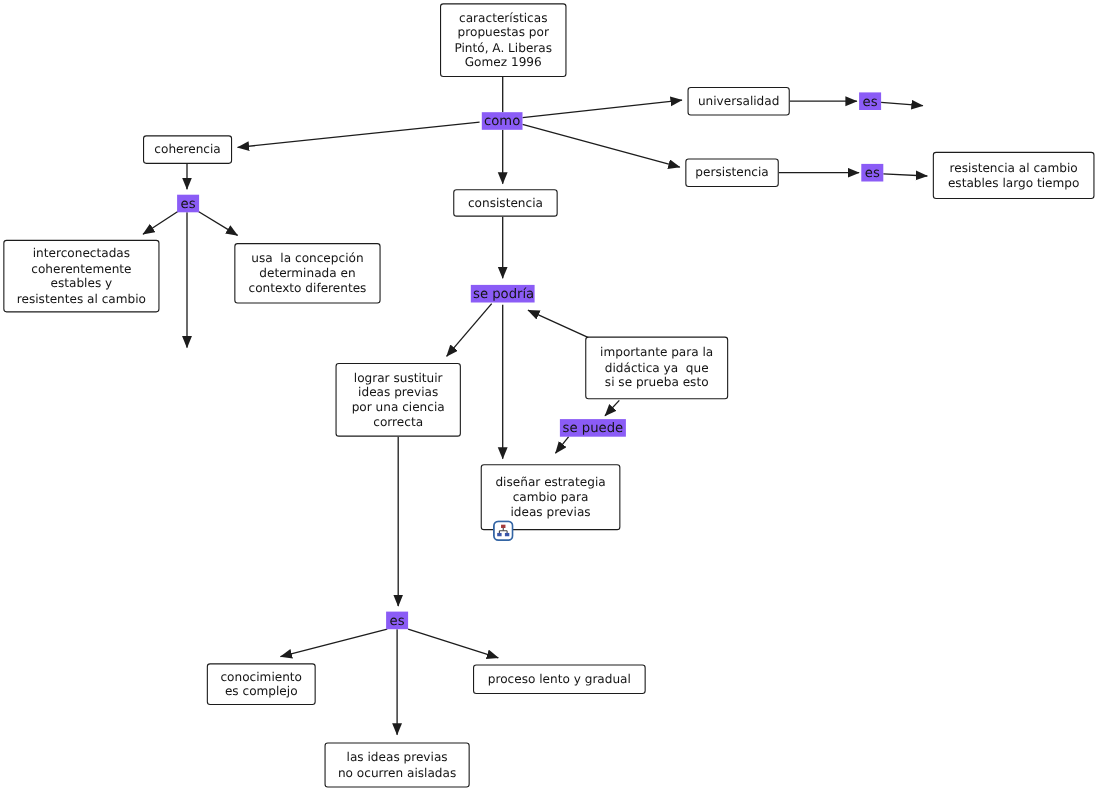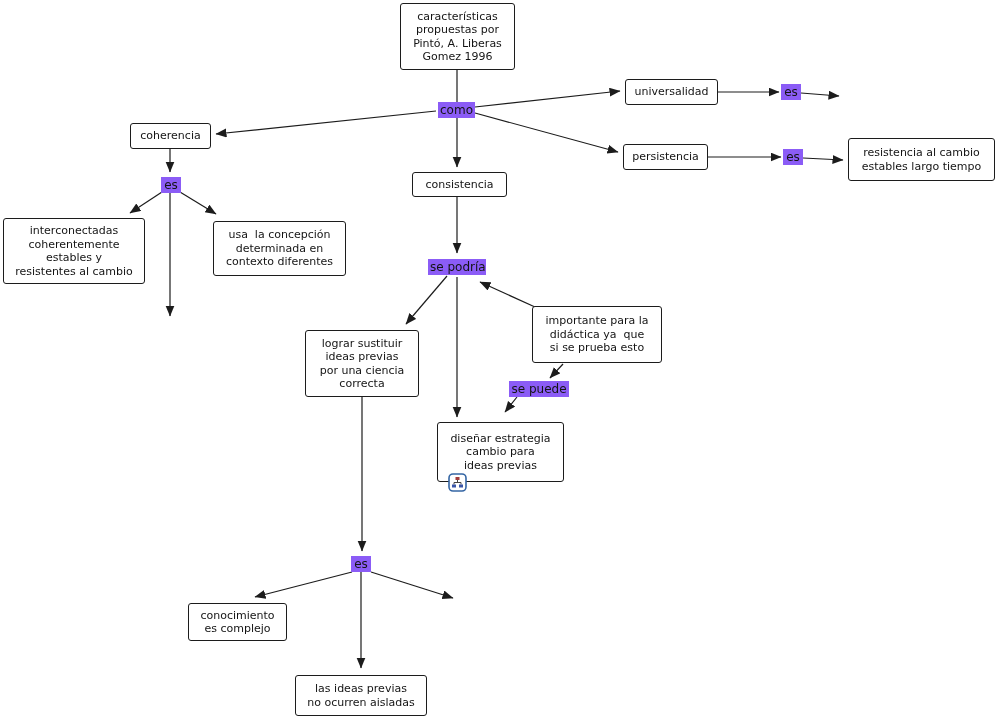--- a/index.html
+++ b/index.html
@@ -110,20 +110,21 @@
 por una ciencia
 correcta</div>
   <div class="node" style="left:532px; top:306px; width:130px; height:57px;">importante para la
 didáctica ya  que
 si se prueba esto</div>
   <div class="node" style="left:393px; top:422px; width:127px; height:60px;margin-left:44px;">diseñar estrategia
 cambio para
 ideas previas</div>
   <div class="node" style="left:188px; top:603px; width:99px;  height:38px;">conocimiento
 es complejo</div>
+  <div class="node" style="left:430px; top:604px; width:157px; height:27px;">proceso lento y gradual</div>
   <div class="node" style="left:295px; top:675px; width:132px; height:41px;">las ideas previas
 no ocurren aisladas</div>
 
   <div class="lw" style="left:438px; top:102px; width:37px;">como</div>
   <div class="lw" style="left:161px; top:177px; width:20px;">es</div>
   <div class="lw" style="left:781px; top:84px;  width:20px;">es</div>
   <div class="lw" style="left:783px; top:149px; width:20px;">es</div>
   <div class="lw" style="left:428px; top:259px; width:58px;">se podría</div>
   <div class="lw" style="left:509px; top:381px; width:60px;">se puede</div>
   <div class="lw" style="left:351px; top:556px; width:20px;">es</div>

